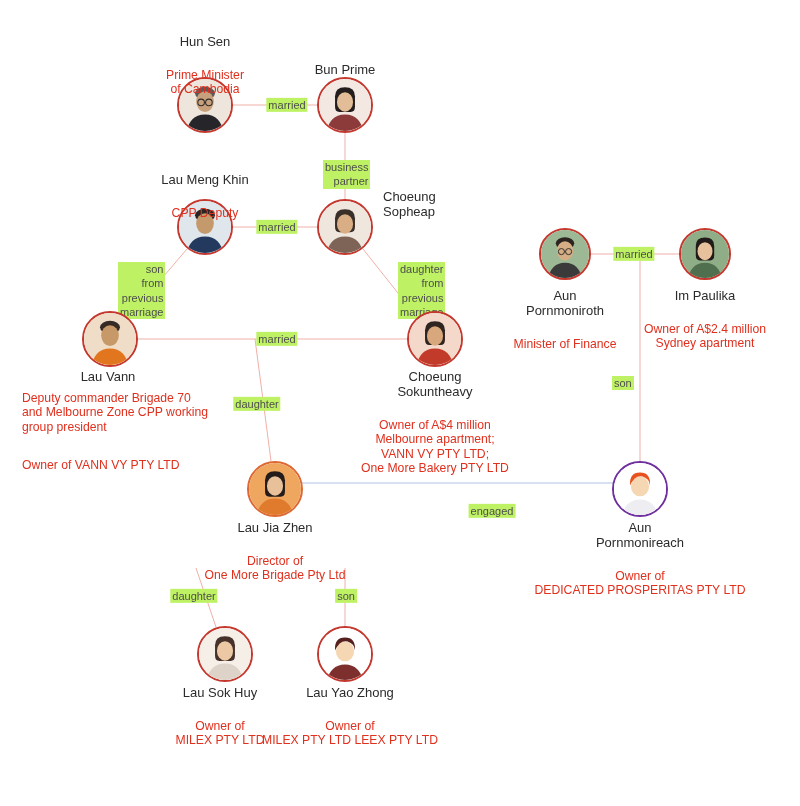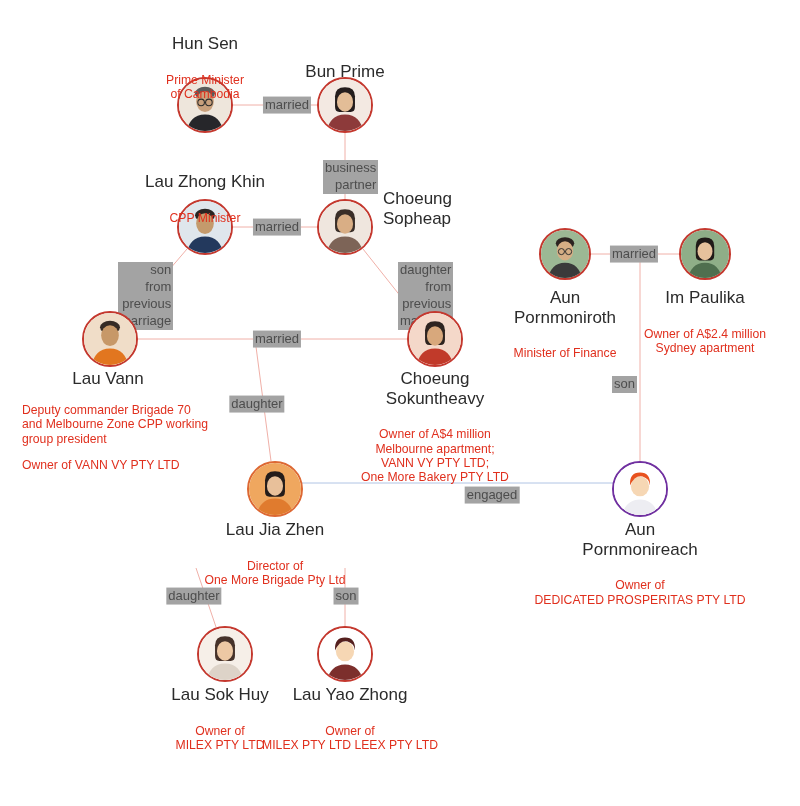--- a/index.html
+++ b/index.html
@@ -6,25 +6,25 @@
   html,body{background:#fff}
   body{font-family:"Liberation Sans",sans-serif}
   .canvas{position:relative;width:800px;height:806px;background:#fff;overflow:hidden}
   svg.wires{position:absolute;left:0;top:0;width:800px;height:806px}
   .avatar{position:absolute;width:56px;height:56px;transform:translate(-50%,-50%);
           border:2px solid var(--ring,#c4382e);border-radius:50%;overflow:hidden;background:#fff}
   .avatar.sm{width:52px;height:52px}
   .avatar svg{display:block;width:100%;height:100%}
   .lbl{position:absolute;transform:translateX(-50%);text-align:center}
   .lbl.left{transform:none;text-align:left}
-  .pname{font-size:17px;color:#2b2b2b;line-height:1.16;white-space:pre-line}
+  .pname{font-size:13px;color:#2b2b2b;line-height:1.16;white-space:pre-line}
   .ptitle{font-size:12.2px;color:#e0301e;line-height:1.17;white-space:pre-line;margin-top:19px}
-  .ptitle.gap{margin-top:12px}
-  .elabel{position:absolute;transform:translate(-50%,-50%);font-size:13px;color:#4d4d4d;
-          line-height:1.3;background:#a3a3a3;padding:0 2px;white-space:pre-line;text-align:center}
+  .ptitle.gap{margin-top:24px}
+  .elabel{position:absolute;transform:translate(-50%,-50%);font-size:11px;color:#4d4d4d;
+          line-height:1.3;background:#bef264;padding:0 2px;white-space:pre-line;text-align:center}
   .elabel.left{transform:none;text-align:right}
 </style>
 </head>
 <body>
 
 <div class="canvas">
 
   <svg class="wires" viewBox="0 0 800 806">
     <g stroke="#f0b0a8" stroke-width="1" fill="none">
       <line x1="233" y1="105" x2="317" y2="105"></line>
@@ -51,21 +51,21 @@
 previous
 marriage</div>
   <div class="elabel left" style="left:398px;top:262px">daughter
 from
 previous
 marriage</div>
   <div class="elabel" style="left:277px;top:339px">married</div>
   <div class="elabel" style="left:257px;top:404px">daughter</div>
   <div class="elabel" style="left:634px;top:254px">married</div>
   <div class="elabel left" style="left:612px;top:376px">son</div>
-  <div class="elabel" style="left:492px;top:495px">engaged</div>
+  <div class="elabel" style="left:492px;top:511px">engaged</div>
   <div class="elabel" style="left:194px;top:596px">daughter</div>
   <div class="elabel" style="left:346px;top:596px">son</div>
 
   <div class="avatar" style="left:205px;top:105px;--ring:#c4382e">
     <svg viewBox="0 0 60 60">
       <rect width="60" height="60" fill="#eee6dc"></rect>
       <path d="M30 41 C17 41 10.5 50 9 61 H51 C49.5 50 43 41 30 41 Z" fill="#26262a"></path>
       <ellipse cx="30" cy="16.5" rx="11.5" ry="7.5" fill="#5a5a5a"></ellipse>
       <ellipse cx="30" cy="26" rx="10.2" ry="12" fill="#c9a07c"></ellipse>
       <g fill="none" stroke="#2b2b2b" stroke-width="1.2">
@@ -184,22 +184,22 @@
     <div class="pname">Hun Sen</div>
     <div class="ptitle">Prime Minister
 of Cambodia</div>
   </div>
 
   <div class="lbl" style="left:345px;top:62px;width:110px">
     <div class="pname">Bun Prime</div>
   </div>
 
   <div class="lbl" style="left:205px;top:172px;width:140px">
-    <div class="pname">Lau Zhong Khin</div>
-    <div class="ptitle">CPP Minister</div>
+    <div class="pname">Lau Meng Khin</div>
+    <div class="ptitle">CPP Deputy</div>
   </div>
 
   <div class="lbl left" style="left:383px;top:189px;width:90px">
     <div class="pname">Choeung
 Sopheap</div>
   </div>
 
   <div class="lbl" style="left:565px;top:288px;width:140px">
     <div class="pname">Aun
 Pornmoniroth</div>
@@ -209,21 +209,21 @@
   <div class="lbl" style="left:705px;top:288px;width:160px">
     <div class="pname">Im Paulika</div>
     <div class="ptitle">Owner of A$2.4 million
 Sydney apartment</div>
   </div>
 
   <div class="lbl" style="left:108px;top:369px;width:100px">
     <div class="pname">Lau Vann</div>
   </div>
   <div class="lbl left" style="left:22px;top:391px;width:215px">
-    <div class="ptitle" style="margin-top:12px">Deputy commander Brigade 70
+    <div class="ptitle" style="margin-top:0">Deputy commander Brigade 70
 and Melbourne Zone CPP working
 group president</div>
     <div class="ptitle gap">Owner of VANN VY PTY LTD</div>
   </div>
 
   <div class="lbl" style="left:435px;top:369px;width:170px">
     <div class="pname">Choeung
 Sokuntheavy</div>
     <div class="ptitle">Owner of A$4 million
 Melbourne apartment;

